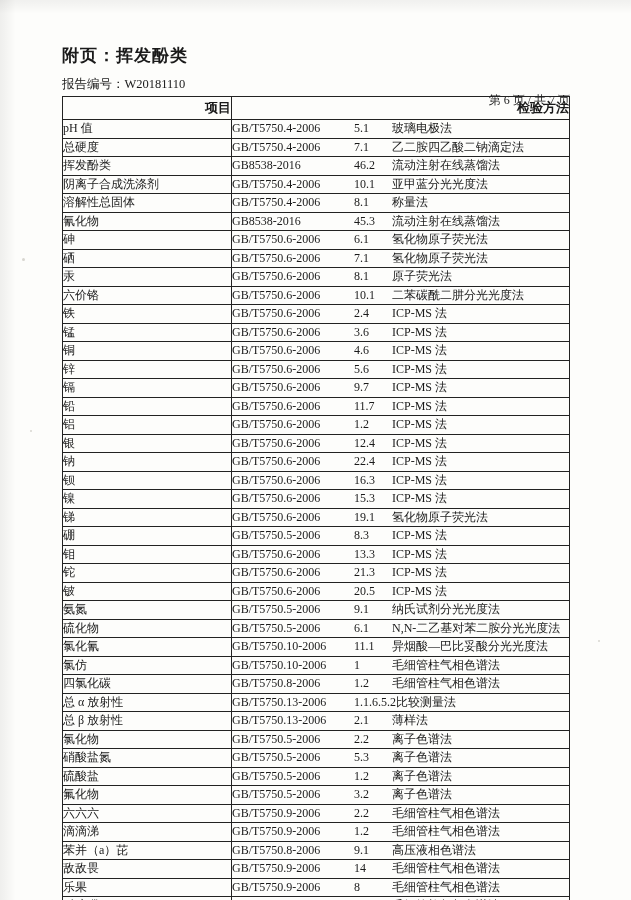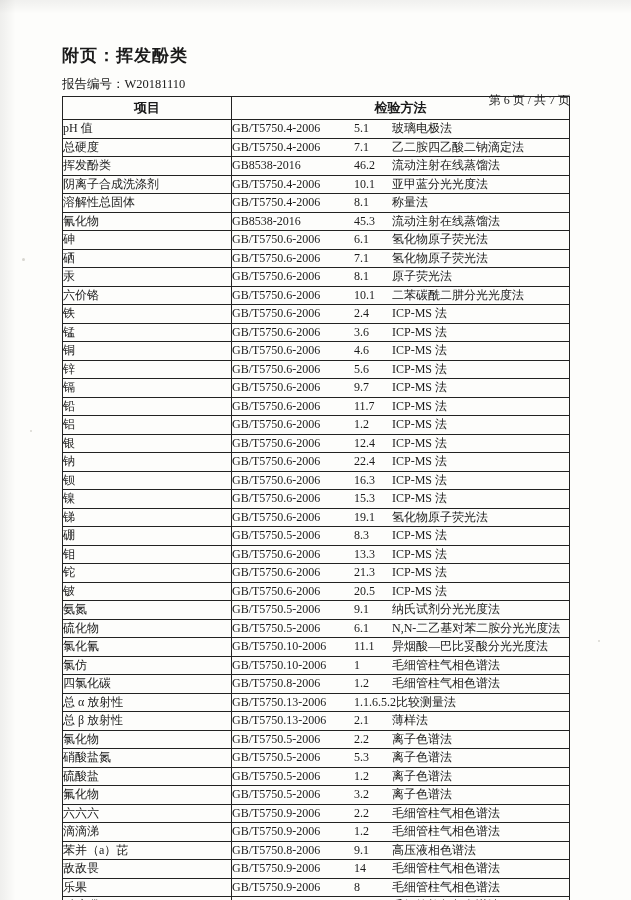--- a/index.html
+++ b/index.html
@@ -60,21 +60,21 @@
   }
   table.report th, table.report td {
     border: 1px solid #222;
     font-size: 12px;
     padding: 0;
     height: 17.5px;
     vertical-align: middle;
   }
   table.report th {
     font-weight: bold;
-    text-align: center;
+    text-align: right;
     font-size: 13px;
     height: 22px;
     margin-left: 14px;
   }
   td.item {
     width: 168px;
     padding-left: 14px;
     white-space: nowrap;
     overflow: hidden;
   }

